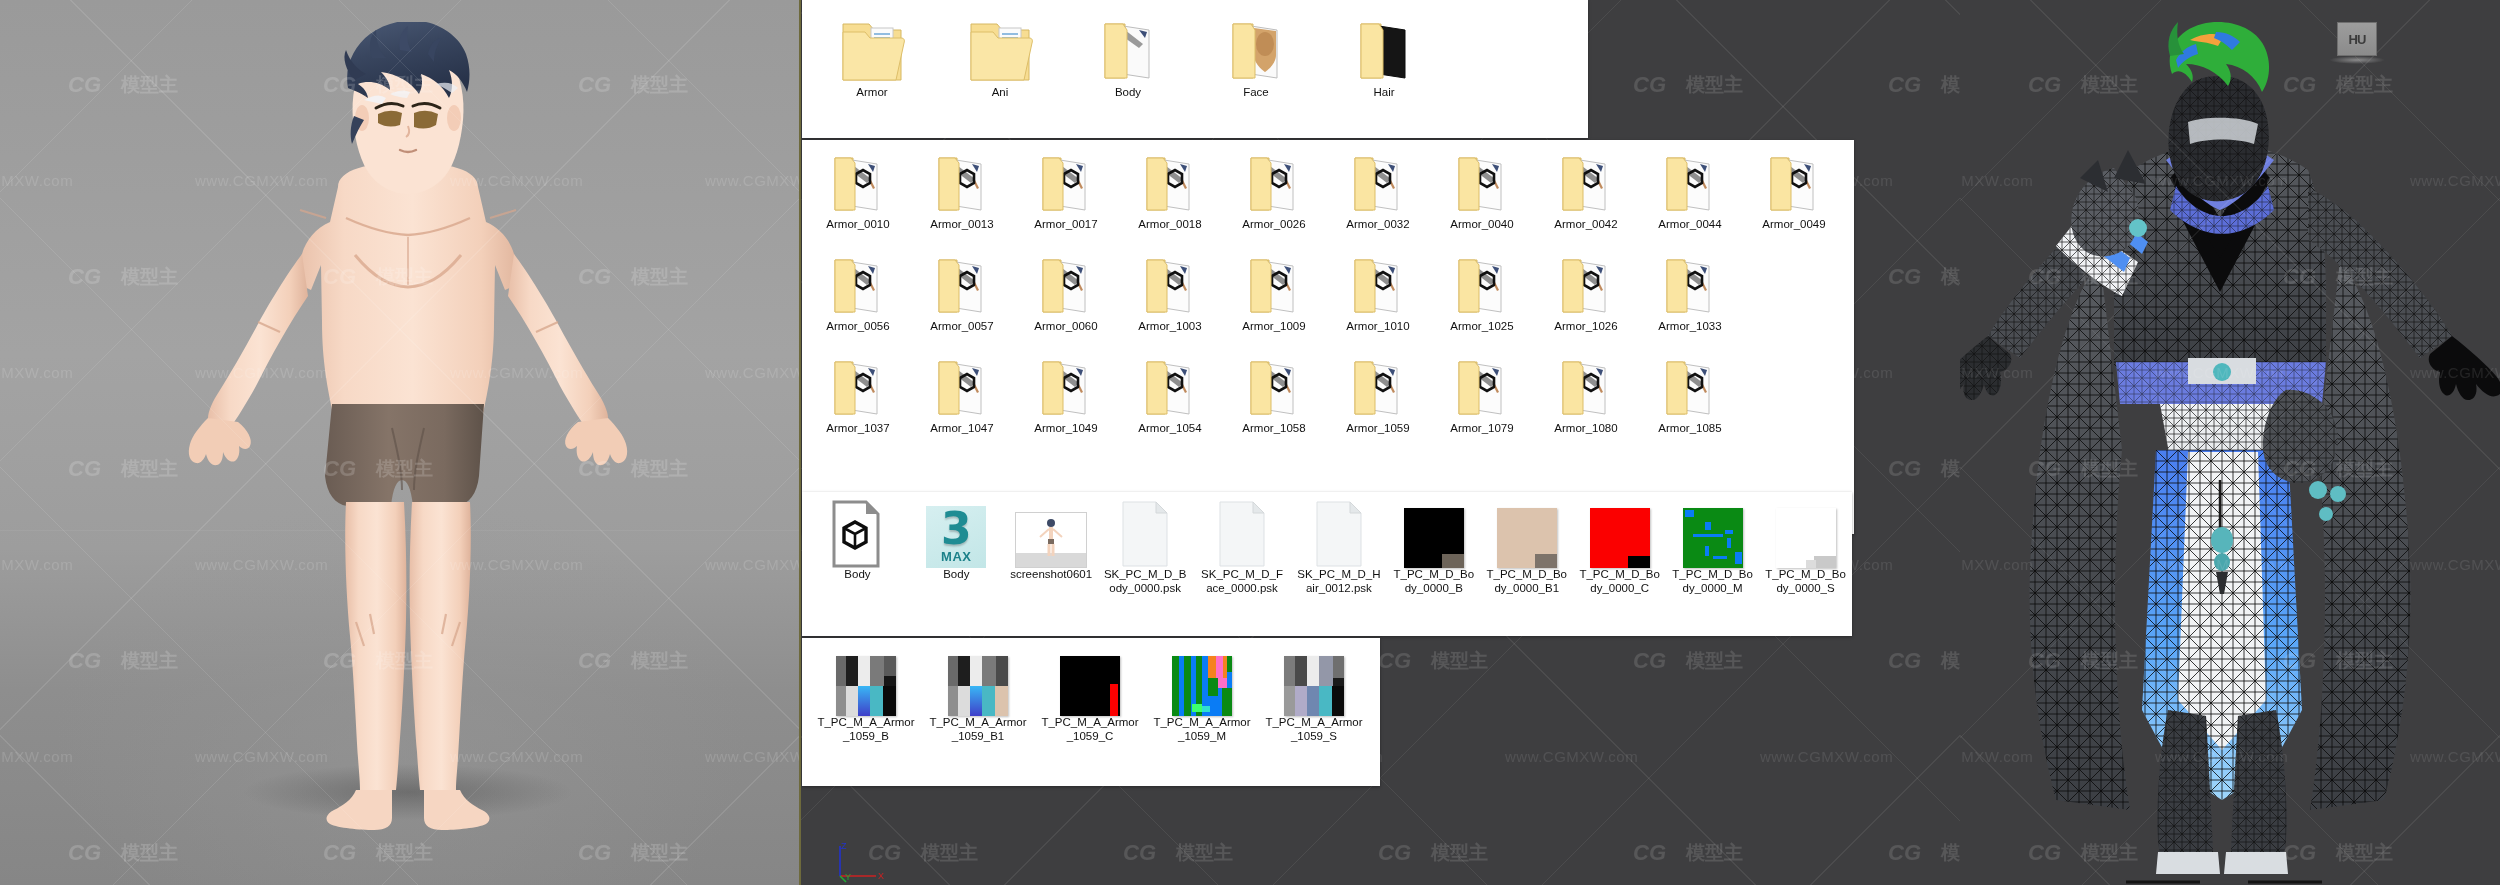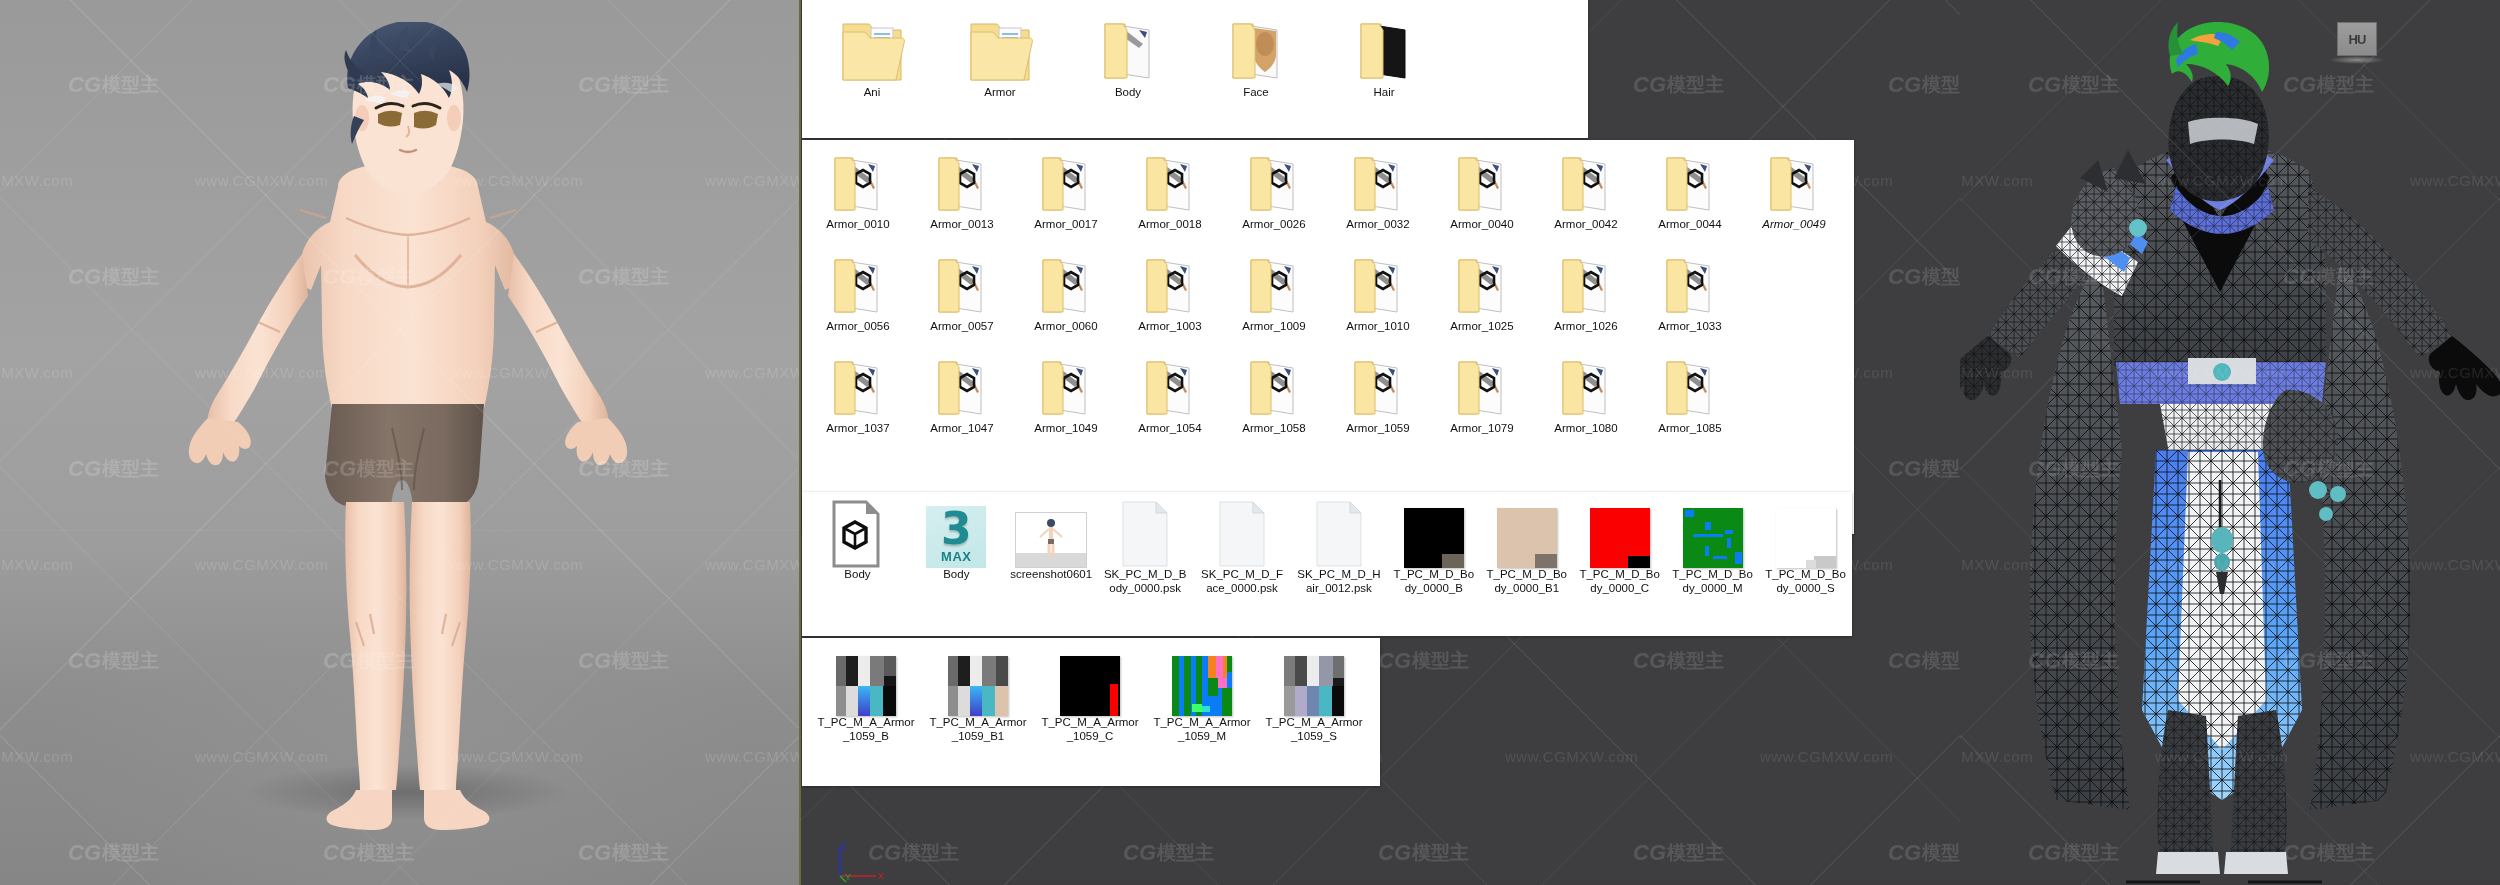--- a/index.html
+++ b/index.html
@@ -47,21 +47,21 @@
       repeating-linear-gradient(45deg, rgba(255,255,255,.07) 0 1px, rgba(255,255,255,0) 1px 3px, rgba(255,255,255,0) 3px 190px),
       repeating-linear-gradient(-45deg, rgba(255,255,255,.07) 0 1px, rgba(255,255,255,0) 1px 3px, rgba(255,255,255,0) 3px 190px);
   }
   .wm-grid{ position:absolute; inset:0; pointer-events:none; }
   .wm-txt{
     position:absolute; font-size:15px; letter-spacing:.5px; color:rgba(255,255,255,.14);
     white-space:nowrap; font-family:"Liberation Sans",sans-serif;
   }
   .wm-logo{
     position:absolute; white-space:nowrap; color:rgba(255,255,255,.17);
-    font-size:19px; font-weight:700; display:flex; align-items:center; gap:1px;
+    font-size:19px; font-weight:700; display:flex; align-items:center; gap:20px;
   }
   .wm-logo .cg{ font-style:italic; font-size:22px; }
   .wm-logo .cn{ font-size:19px; font-weight:700; }
 
   
   .panel{ position:absolute; background:#ffffff; overflow:hidden; z-index:5;
           box-shadow:0 1px 3px rgba(0,0,0,.35); }
   .prow{ display:flex; }
   .fitem{ position:relative; display:flex; flex-direction:column; align-items:center; }
   .fitem .thumb{ display:flex; align-items:flex-end; justify-content:center; }
@@ -668,40 +668,40 @@
               <path d="M35 20h16M35 24h16M35 28h16M35 32h16"></path>
               </g>
             <rect x="35" y="38" width="16" height="11" fill="#69a6d6"></rect>
             <path d="M35 49l5-5 4 4 3-3 4 5z" fill="#8fd18f"></path>
             <g stroke="#bbb" stroke-width="1.2">
                 <path d="M35 54h16M35 58h16"></path>
               </g>
             <path d="M4 18 h22 l5 6 h31 c3 0 4 2 3 5 l-8 37 H4 z" fill="#fae6a6" stroke="#ddbe69"></path>
           </svg>
         </div>
-        <div class="lbl">Ani</div>
+        <div class="lbl">Armor</div>
       </div>
 
       <div class="fitem" style="width:128px;">
         <div class="thumb" style="height:78px;">
           <svg width="66" height="72" viewBox="0 0 66 72">
             <path d="M4 10 h26 l5 6 h27 v50 H4 z" fill="#f7dd92" stroke="#d6b863"></path>
             <rect x="32" y="14" width="22" height="50" fill="#fbfbfb" stroke="#c8c8c8"></rect>
             <g stroke="#6fa8d8" stroke-width="1.4">
               <path d="M35 20h16M35 24h16M35 28h16M35 32h16"></path>
               </g>
             <rect x="35" y="38" width="16" height="11" fill="#69a6d6"></rect>
             <path d="M35 49l5-5 4 4 3-3 4 5z" fill="#8fd18f"></path>
             <g stroke="#bbb" stroke-width="1.2">
                 <path d="M35 54h16M35 58h16"></path>
               </g>
             <path d="M4 18 h22 l5 6 h31 c3 0 4 2 3 5 l-8 37 H4 z" fill="#fae6a6" stroke="#ddbe69"></path>
           </svg>
         </div>
-        <div class="lbl">Armor</div>
+        <div class="lbl">Ani</div>
       </div>
 
       <div class="fitem" style="width:128px;">
         <div class="thumb" style="height:78px;">
           <svg width="66" height="72" viewBox="0 0 66 72">
             <path d="M10 10 h20 v54 H10 z" fill="#f6dc90" stroke="#d8b964"></path>
             <path d="M28 12 l26 4 v48 l-26 -4 z" fill="#fafafa" stroke="#bdbdbd"></path>
             <path d="M30 16 l18 14 -4 4 -14 -10z" fill="#9a9a9a"></path>
             <path d="M44 16 l8 2 -2 6z" fill="#3d4f78"></path>
             <path d="M10 10 h18 l4 6 v48 l-22 0 z" fill="#fae5a2" stroke="#dcbd68"></path>
@@ -858,21 +858,21 @@
     <path d="M25 10 l25 4 v46 l-25 -4 z" fill="#fcfcfc" stroke="#c0c0c0"></path>
     <path d="M27 16 l17 13 -4 4 -13 -10z" fill="#8f8f8f"></path>
     <path d="M41 14 l7 2 -2 6z" fill="#3d4f78"></path>
     <path d="M44 30 l4 8 -2 1 -4 -8z" fill="#c08b5e"></path>
     <path d="M29 24 l7 -4 7 4 v9 l-7 4 -7 -4z" fill="none" stroke="#101010" stroke-width="2.6"></path>
     <path d="M8 8 h16 l4 5 v47 l-20 0 z" fill="#fae5a2" stroke="#dcbd68"></path>
   </svg>
           </div>
         <div class="lbl" style="height:30px">Armor_0044</div>
         </div>
-        <div class="fitem" style="width: 104px; font-style: italic;">
+        <div class="fitem" style="width: 104px;">
           <div class="thumb" style="height:72px">
             <svg width="62" height="68" viewBox="0 0 62 68">
     <path d="M8 8 h18 v52 H8 z" fill="#f5da8c" stroke="#d8b964" stroke-width="1"></path>
     <path d="M25 10 l25 4 v46 l-25 -4 z" fill="#fcfcfc" stroke="#c0c0c0"></path>
     <path d="M27 16 l17 13 -4 4 -13 -10z" fill="#8f8f8f"></path>
     <path d="M41 14 l7 2 -2 6z" fill="#3d4f78"></path>
     <path d="M44 30 l4 8 -2 1 -4 -8z" fill="#c08b5e"></path>
     <path d="M29 24 l7 -4 7 4 v9 l-7 4 -7 -4z" fill="none" stroke="#101010" stroke-width="2.6"></path>
     <path d="M8 8 h16 l4 5 v47 l-20 0 z" fill="#fae5a2" stroke="#dcbd68"></path>
   </svg>

